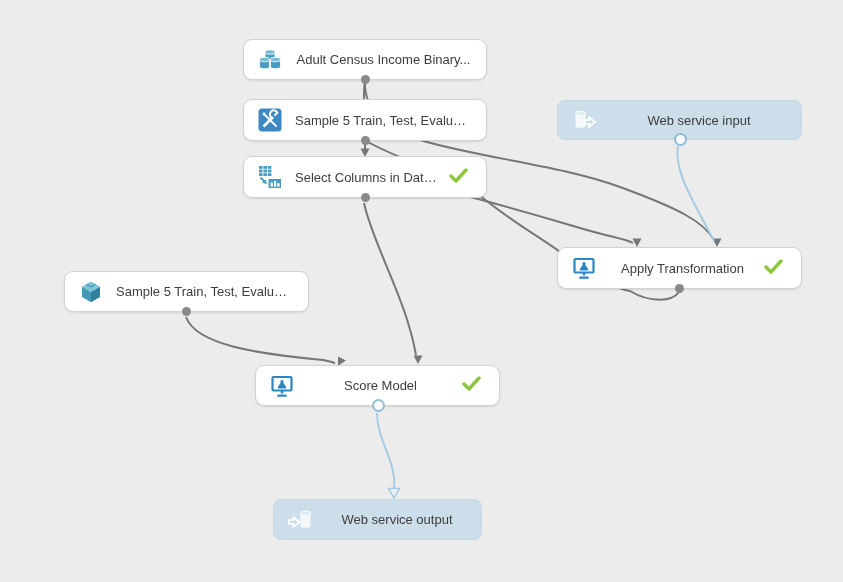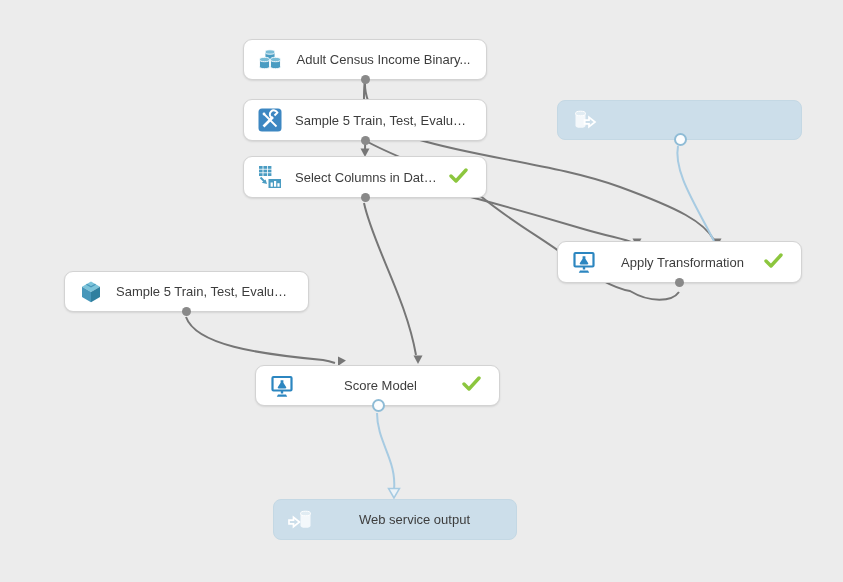--- a/index.html
+++ b/index.html
@@ -130,24 +130,25 @@
   </div>
 
   <div class="node webservice" style="left:557px;top:100px;width:245px;height:40px;">
     <span class="icon">
       <svg width="26" height="26" viewBox="0 0 26 26">
         <path d="M3.5,6.5 v12 a5,2.3 0 0 0 10,0 v-12" fill="#f4f8fb"></path>
         <ellipse cx="8.5" cy="6.5" rx="5" ry="2.3" fill="#e1ecf3" stroke="#ffffff" stroke-width="1"></ellipse>
         <path d="M12.5,13.2 h4.5 v-2.9 l6,4.7 -6,4.7 v-2.9 h-4.5 z" fill="none" stroke="#ffffff" stroke-width="1.7"></path>
       </svg>
     </span>
+    <span class="label">Web service input</span>
     <span class="port ws"></span>
   </div>
 
-  <div class="node" style="left:557px;top:241px;width:245px;height:42px;">
+  <div class="node" style="left:557px;top:247px;width:245px;height:42px;">
     <span class="icon">
       <svg width="24" height="24" viewBox="0 0 24 24">
         <rect x="2.5" y="3" width="19" height="13.5" rx="1" fill="#ffffff" stroke="#2c86c0" stroke-width="2.2"></rect>
         <path d="M10.6,6.3 h2.8 v2.4 l2.7,4.4 a1,1 0 0 1 -0.85,1.5 h-6.5 a1,1 0 0 1 -0.85,-1.5 l2.7,-4.4 z" fill="#2c86c0"></path>
         <rect x="10.8" y="16.5" width="2.4" height="3" fill="#2c86c0"></rect>
         <path d="M8,20.5 h8 l1.2,2.3 h-10.4 z" fill="#2c86c0"></path>
       </svg>
     </span>
     <span class="label">Apply Transformation</span>
     <span class="check">
@@ -182,21 +183,21 @@
     </span>
     <span class="label">Score Model</span>
     <span class="check">
       <svg width="19" height="15" viewBox="0 0 19 15">
           <polyline points="2,8 7,13 17,2" fill="none" stroke="#8cc63e" stroke-width="3.4" stroke-linecap="round" stroke-linejoin="round"></polyline>
         </svg>
     </span>
     <span class="port ws"></span>
   </div>
 
-  <div class="node webservice" style="left:273px;top:499px;width:244px;height:41px;">
+  <div class="node webservice" style="left:273px;top:499px;width:209px;height:41px;">
     <span class="icon">
       <svg width="26" height="26" viewBox="0 0 26 26">
         <path d="M1,13.2 h4.5 v-2.9 l6,4.7 -6,4.7 v-2.9 h-4.5 z" fill="none" stroke="#ffffff" stroke-width="1.7"></path>
         <path d="M12.5,6.5 v12 a5,2.3 0 0 0 10,0 v-12" fill="#f4f8fb"></path>
         <ellipse cx="17.5" cy="6.5" rx="5" ry="2.3" fill="#e1ecf3" stroke="#ffffff" stroke-width="1"></ellipse>
       </svg>
     </span>
     <span class="label">Web service output</span>
   </div>
 

